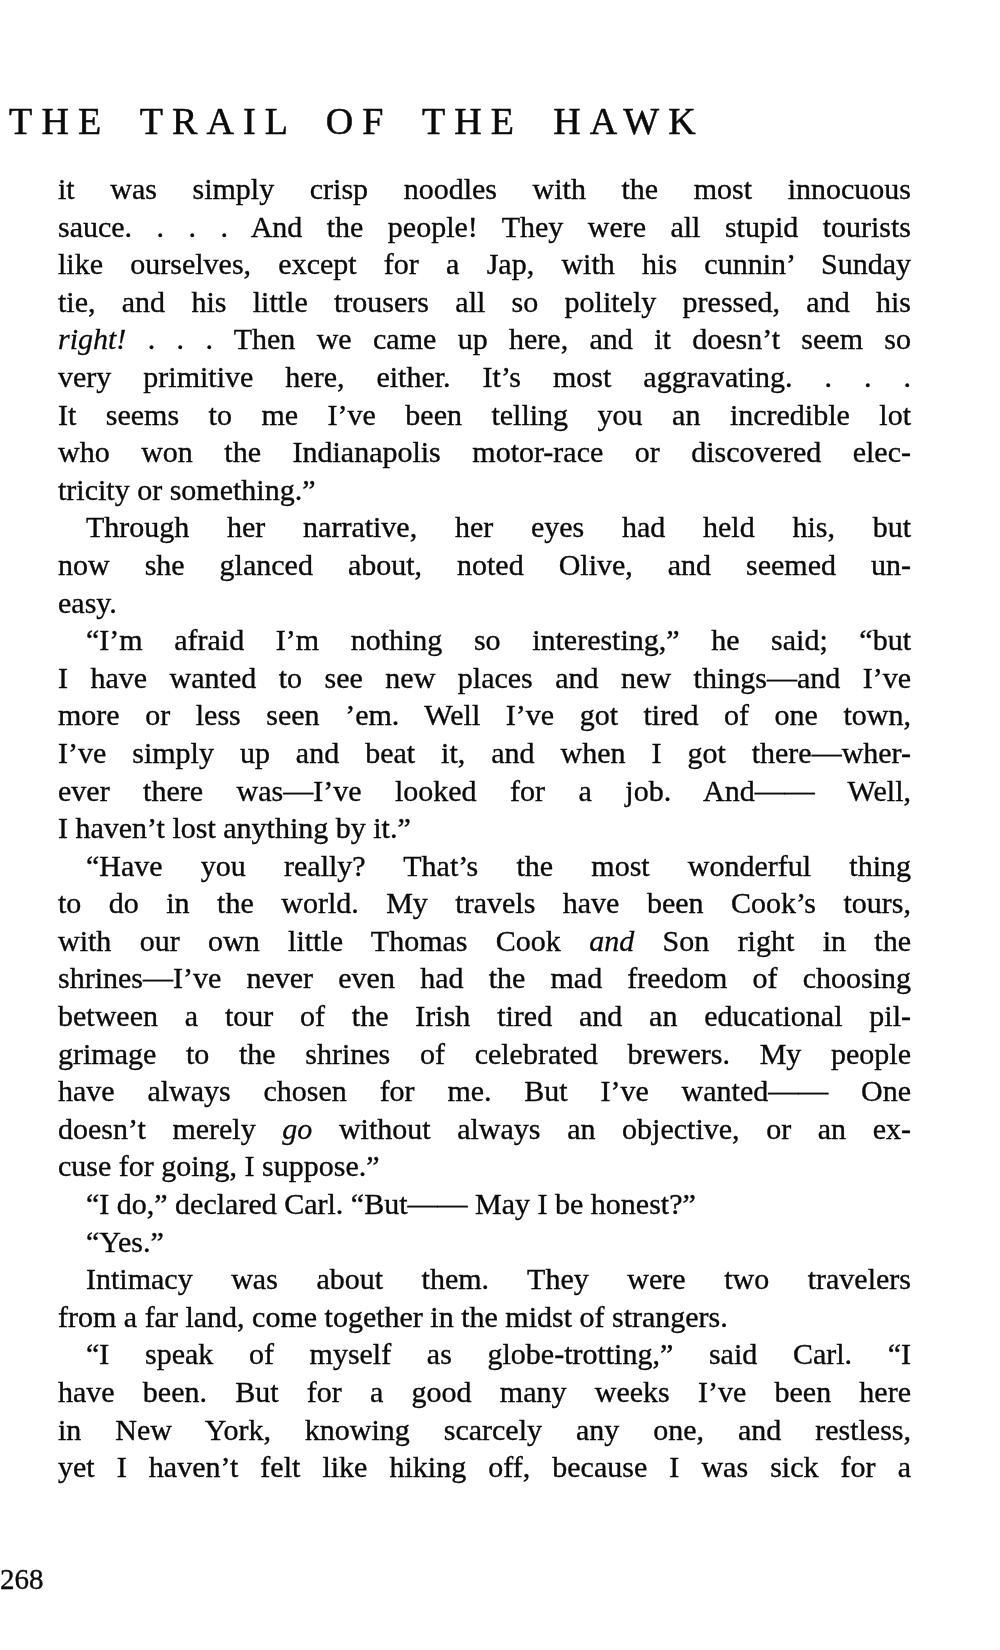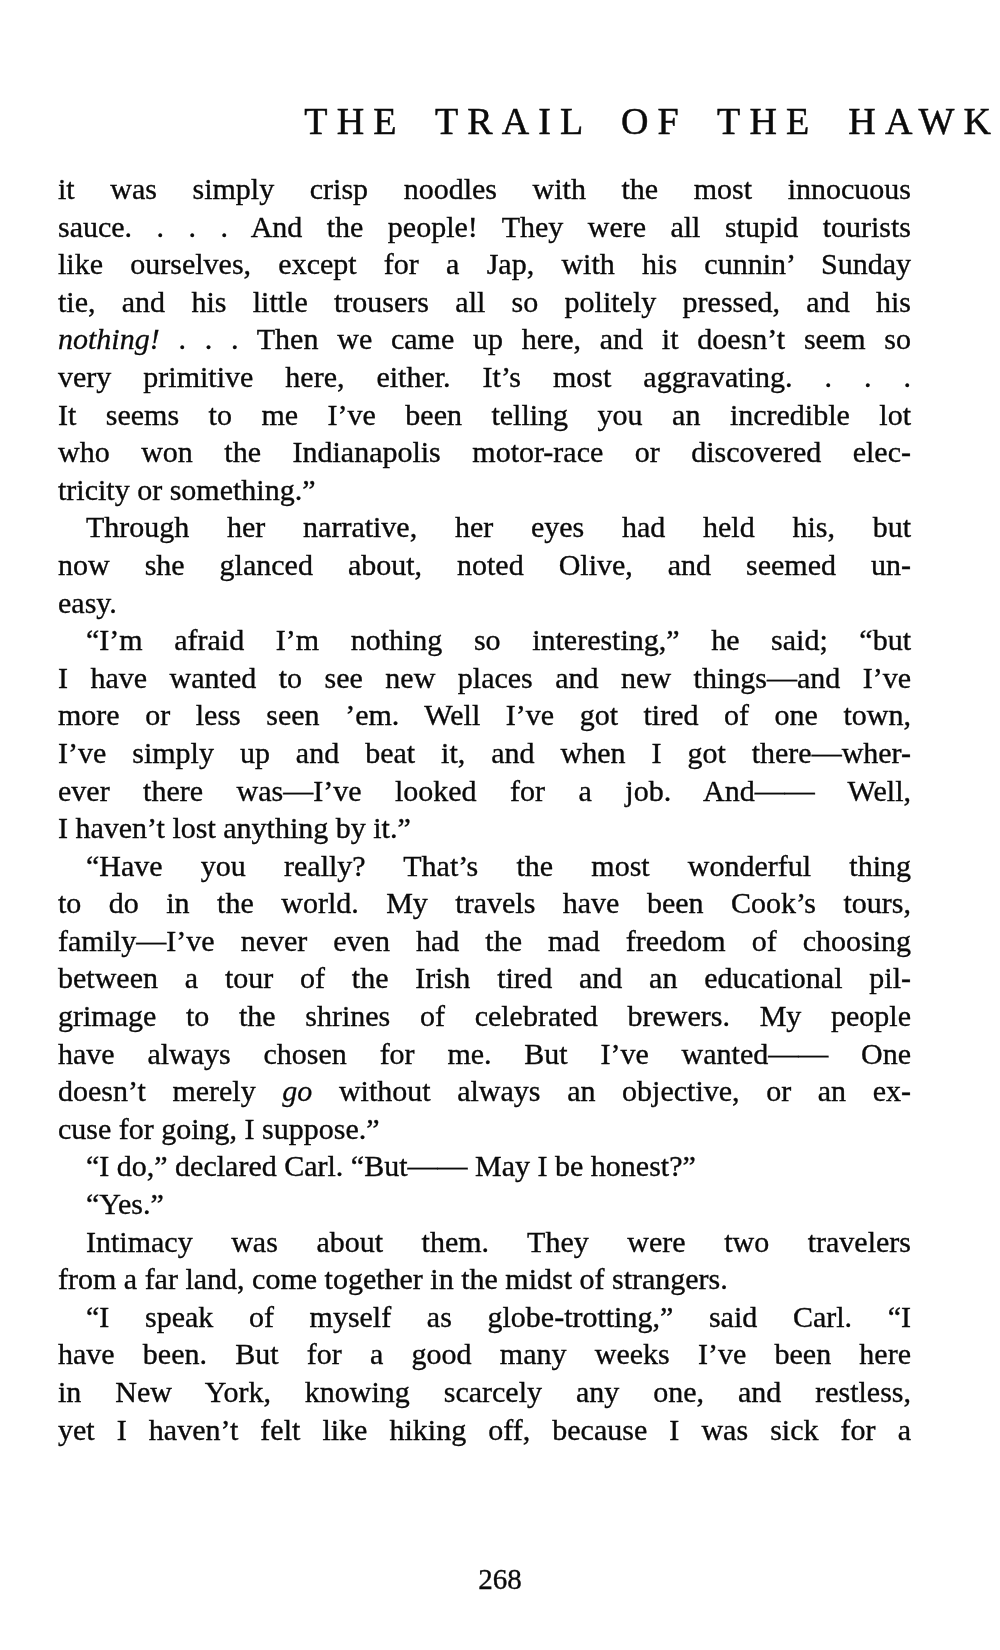--- a/index.html
+++ b/index.html
@@ -14,21 +14,21 @@
     background: #ffffff;
     color: #0b0b0b;
     font-family: "Liberation Serif", "DejaVu Serif", serif;
     overflow: hidden;
   }
   .running-head {
     position: absolute;
     top: 99px;
     left: 0;
     width: 100%;
-    text-align: right;
+    text-align: left;
     font-size: 38px;
     letter-spacing: 0.24em;
     word-spacing: 0.30em;
     text-indent: 0.24em;
     white-space: nowrap;
     -webkit-text-stroke: 0.5px #0b0b0b;
   }
   .text-block {
     position: absolute;
     top: 170px;
@@ -51,39 +51,38 @@
   }
   .line em {
     font-style: italic;
     -webkit-text-stroke: 0.3px #0b0b0b;
   }
   .page-number {
     position: absolute;
     top: 1563px;
     left: 0;
     width: 100%;
-    text-align: center;
     font-size: 29px;
     font-family: Liberation Serif, serif;
     -webkit-text-stroke: 0.35px #0b0b0b;
   }
 </style>
 </head>
 <body>
 
 <div class="page">
   <div class="running-head">THE TRAIL OF THE HAWK</div>
 
   <div class="text-block">
       <div class="paragraph">
         <div class="line"><span>it was simply crisp noodles with the most innocuous</span></div>
         <div class="line"><span>sauce. . . . And the people!  They were all stupid tourists</span></div>
         <div class="line"><span>like ourselves, except for a Jap, with his cunnin’ Sunday</span></div>
         <div class="line"><span>tie, and his little trousers all so politely pressed, and his</span></div>
-        <div class="line"><em>nothing!</em><span> . . . Then we came up here, and it doesn’t seem so</span></div>
+        <div class="line"><em>right!</em><span> . . . Then we came up here, and it doesn’t seem so</span></div>
         <div class="line"><span>very primitive here, either.  It’s most aggravating. . . .</span></div>
         <div class="line"><span>It seems to me I’ve been telling you an incredible lot</span></div>
         <div class="line"><span>who won the Indianapolis motor-race or discovered elec-</span></div>
         <div class="line lastline"><span>tricity or something.”</span></div>
       </div>
       <div class="paragraph indent">
         <div class="line"><span>Through her narrative, her eyes had held his, but</span></div>
         <div class="line"><span>now she glanced about, noted Olive, and seemed un-</span></div>
         <div class="line lastline"><span>easy.</span></div>
       </div>
@@ -91,21 +90,22 @@
         <div class="line"><span>“I’m afraid I’m nothing so interesting,” he said;  “but</span></div>
         <div class="line"><span>I have wanted to see new places and new things—and I’ve</span></div>
         <div class="line"><span>more or less seen ’em.  Well I’ve got tired of one town,</span></div>
         <div class="line"><span>I’ve simply up and beat it, and when I got there—wher-</span></div>
         <div class="line"><span>ever there was—I’ve looked for a job.  And——  Well,</span></div>
         <div class="line lastline"><span>I haven’t lost anything by it.”</span></div>
       </div>
       <div class="paragraph indent">
         <div class="line"><span>“Have you really?  That’s the most wonderful thing</span></div>
         <div class="line"><span>to do in the world.  My travels have been Cook’s tours,</span></div>
-        <div class="line"><span>family—I’ve never even had the mad freedom of choosing</span></div>
+        <div class="line"><span>with our own little Thomas Cook </span><em>and</em><span> Son right in the</span></div>
+        <div class="line"><span>shrines—I’ve never even had the mad freedom of choosing</span></div>
         <div class="line"><span>between a tour of the Irish tired and an educational pil-</span></div>
         <div class="line"><span>grimage to the shrines of celebrated brewers.  My people</span></div>
         <div class="line"><span>have always chosen for me.  But I’ve wanted——  One</span></div>
         <div class="line"><span>doesn’t merely </span><em>go</em><span> without always an objective, or an ex-</span></div>
         <div class="line lastline"><span>cuse for going, I suppose.”</span></div>
       </div>
       <div class="paragraph indent">
         <div class="line lastline"><span>“I do,” declared Carl.  “But——  May I be honest?”</span></div>
       </div>
       <div class="paragraph indent">

